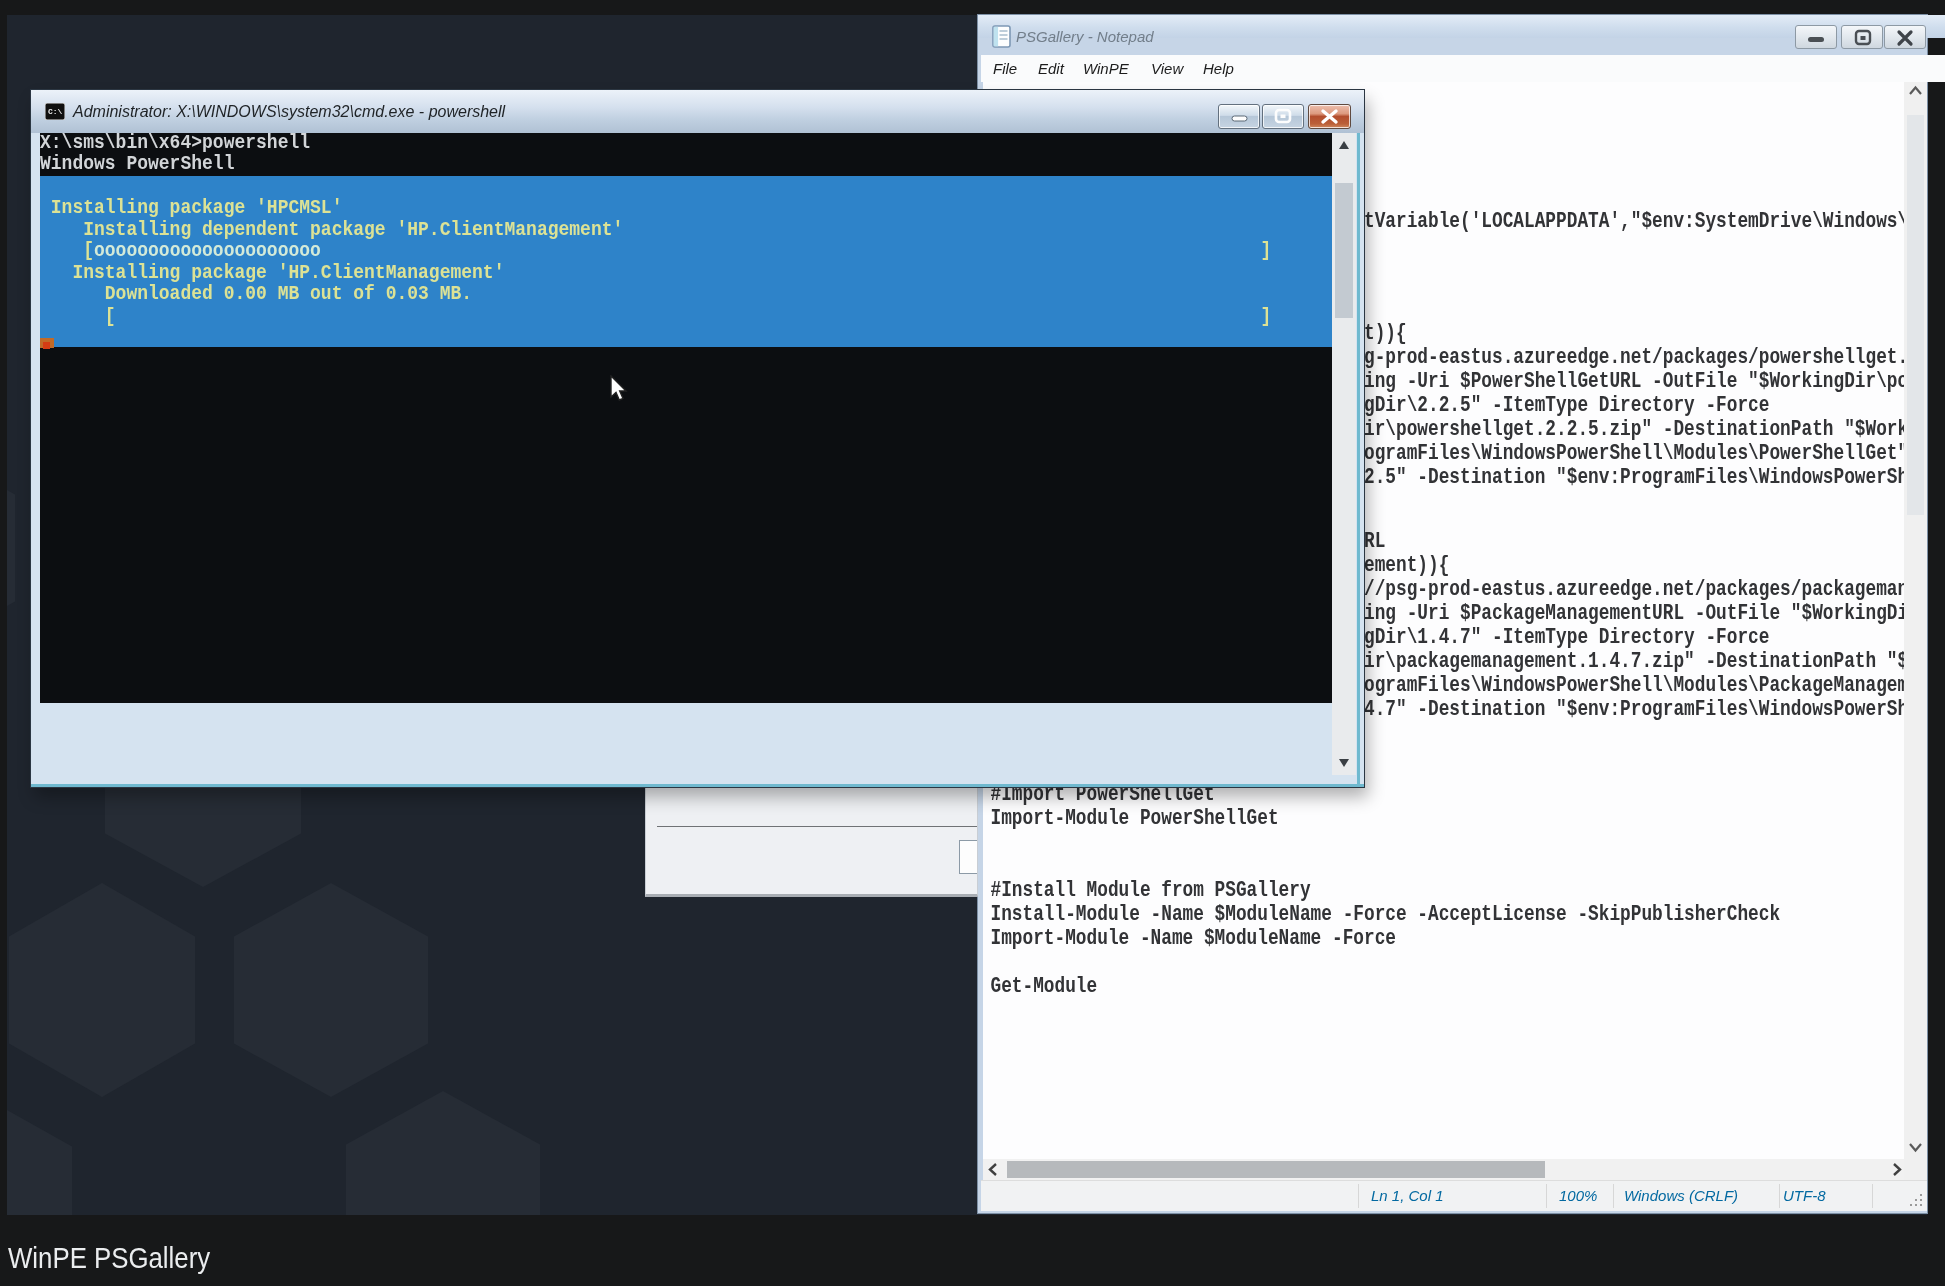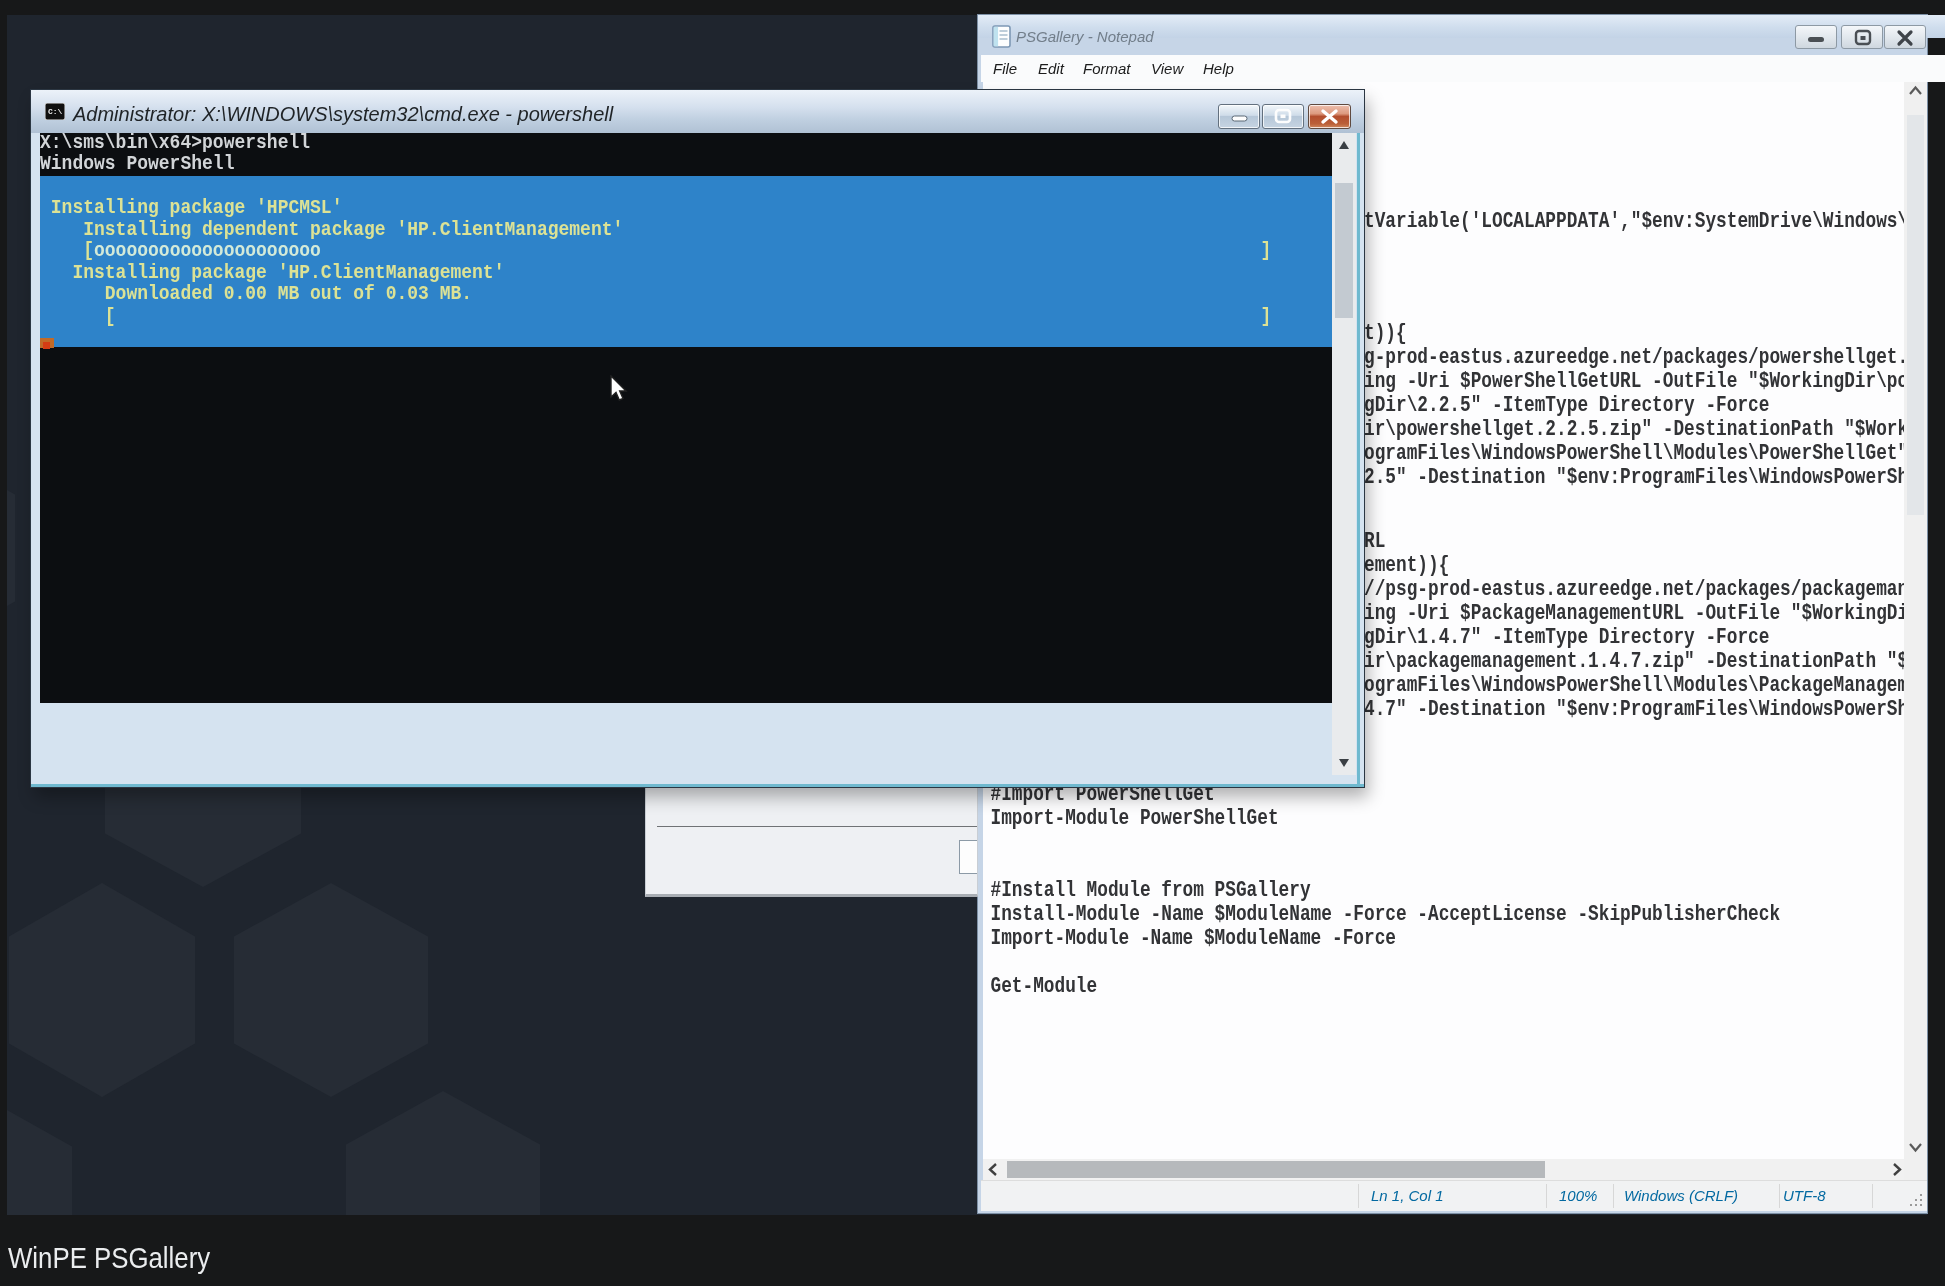--- a/index.html
+++ b/index.html
@@ -75,21 +75,21 @@
           <rect x="14" y="5" width="14" height="13" rx="3" fill="none" stroke="#4a4f54" stroke-width="2.4"></rect>
           <rect x="18.5" y="10" width="5" height="4" fill="#4a4f54"></rect>
         </svg></div>
     <div class="npbtn" style="left:906px"><svg width="42" height="24">
           <path d="M14 6 L26 18 M26 6 L14 18" stroke="#3f444a" stroke-width="3.2" stroke-linecap="round"></path>
         </svg></div>
   </div>
   <div class="abs" id="np-menu">
     <span style="left:12px">File</span>
       <span style="left:57px">Edit</span>
-      <span style="left:102px">Format</span>
+      <span style="left:102px">WinPE</span>
       <span style="left:170px">View</span>
       <span style="left:222px">Help</span>
   </div>
   <div class="abs" id="np-text">
     <pre id="blkA" style="top:7px">#Set Variables
 $ModuleName = "HPCMSL"
 $WorkingDir = "$env:TEMP"
 
 #WinPE Fixes for PSGallery
 [System.Environment]::SetEnvironmentVariable('LOCALAPPDATA',"$env:SystemDrive\Windows\System32\config\systemprofile\AppData\Local")</pre>
@@ -159,21 +159,21 @@
 <div class="abs" id="dlg">
   <div style="position:absolute;left:11px;top:38px;width:322px;height:1px;background:#6f7275"></div>
   <div style="position:absolute;left:313px;top:52px;width:20px;height:32px;background:#fdfdfd;border:1px solid #8c9aa6"></div>
 </div>
 <div class="abs" id="cmd">
   <div class="abs" id="cmd-title">
     <svg width="20" height="17" style="position:absolute;left:14px;top:13px">
         <rect x="0" y="0" width="20" height="17" rx="2" fill="#101010" stroke="#e8e8e8" stroke-width="1"></rect>
         <text x="3" y="11" font-family="Liberation Mono" font-size="8" font-weight="700" fill="#efefef">C:\</text>
       </svg>
-    <span style="position:absolute;left:42px;top:13px;font-style:italic;font-size:20px;color:#1f2326;text-align:right;">Administrator: X:\WINDOWS\system32\cmd.exe - powershell</span>
+    <span style="position:absolute;left:42px;top:13px;font-style:italic;font-size:16px;color:#1f2326;text-align:right;">Administrator: X:\WINDOWS\system32\cmd.exe - powershell</span>
     <div class="cbtn" style="left:1187px"><svg width="40" height="23">
           <rect x="13" y="11" width="15" height="5" rx="2.5" fill="#fdfdfd" stroke="#5c6a77" stroke-width="1"></rect>
         </svg></div>
     <div class="cbtn" style="left:1231px"><svg width="40" height="23">
           <rect x="13" y="5" width="14" height="12" rx="3" fill="none" stroke="#fdfdfd" stroke-width="2.6"></rect>
           <rect x="17.5" y="9.5" width="5" height="3.5" fill="#fdfdfd"></rect>
         </svg></div>
     <div class="cbtn" id="cclose" style="left:1277px"><svg width="41" height="23">
           <path d="M14 6 L27 17 M27 6 L14 17" stroke="#ffffff" stroke-width="3.4" stroke-linecap="round"></path>
         </svg></div>

